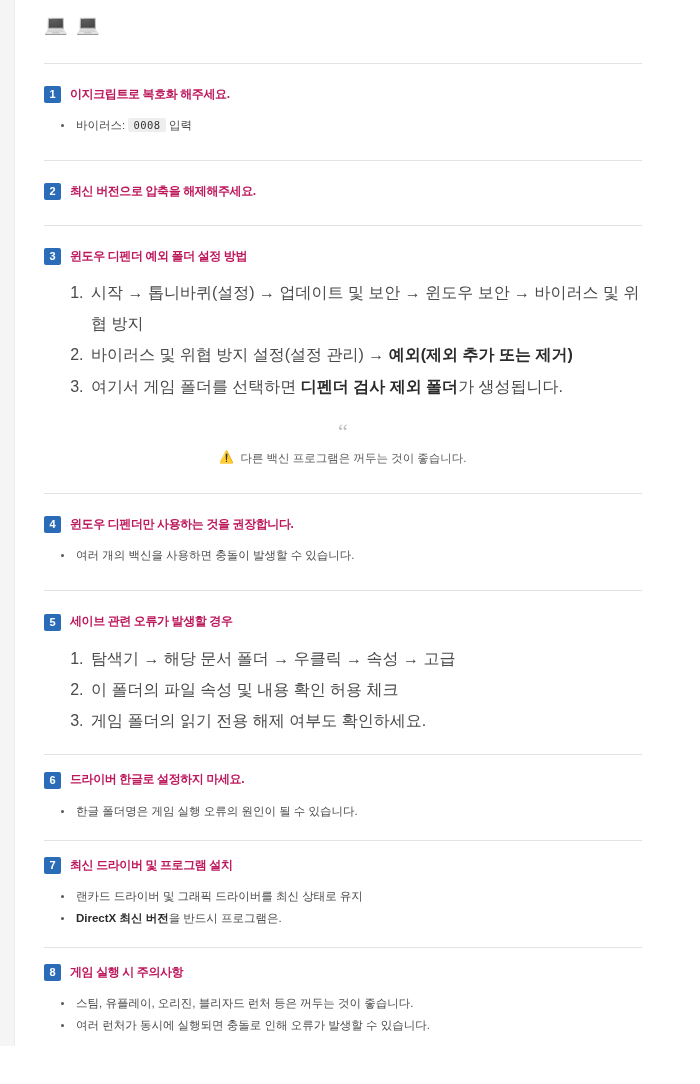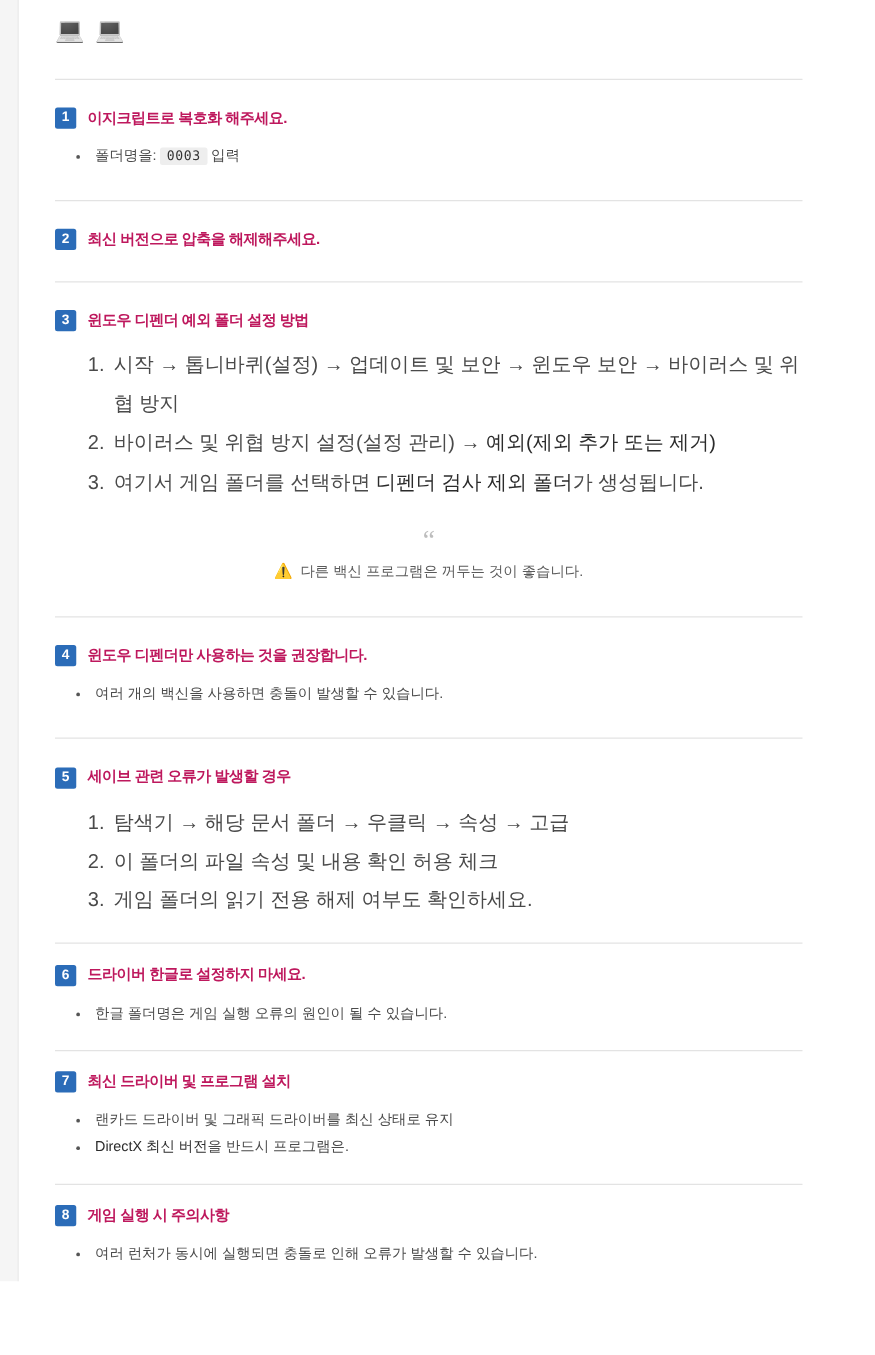--- a/index.html
+++ b/index.html
@@ -119,21 +119,21 @@
     padding-left: 44px;
     color: #4a4a4a;
   }
   ol.numbers > li {
     font-size: 16px;
     color: #4a4a4a;
     line-height: 1.95;
     padding-left: 3px;
   }
   .bold-seg {
-    font-weight: normal;
+    font-weight: bold;
     color: #2b2b2b;
   }
   code.pw {
     background: #eeeeee;
     border-radius: 2px;
     padding: 1px 5px;
     font-family: "DejaVu Sans Mono", monospace;
     font-size: 10.5px;
     color: #333;
     letter-spacing: 0.5px;
@@ -184,21 +184,21 @@
     </h1>
 
     <hr class="rule">
 
     <div class="section">
       <div class="section-head">
         <span class="num-badge">1</span>
         <span class="section-title">이지크립트로 복호화 해주세요.</span>
       </div>
       <ul class="bullets">
-        <li><span>폴더명을: </span><code class="pw">0003</code><span> 입력</span></li>
+        <li><span>바이러스: </span><code class="pw">0008</code><span> 입력</span></li>
       </ul>
     </div>
 
     <hr class="rule">
 
     <div class="section">
       <div class="section-head">
         <span class="num-badge">2</span>
         <span class="section-title">최신 버전으로 압축을 해제해주세요.</span>
       </div>
@@ -278,19 +278,20 @@
     </div>
 
     <hr class="rule tight">
 
     <div class="section">
       <div class="section-head">
         <span class="num-badge">8</span>
         <span class="section-title">게임 실행 시 주의사항</span>
       </div>
       <ul class="bullets">
+        <li><span>스팀, 유플레이, 오리진, 블리자드 런처 등은 꺼두는 것이 좋습니다.</span></li>
         <li><span>여러 런처가 동시에 실행되면 충돌로 인해 오류가 발생할 수 있습니다.</span></li>
       </ul>
     </div>
 
     <div class="spacer-bottom"></div>
   </div>
 </div>
 
 </body></html>

